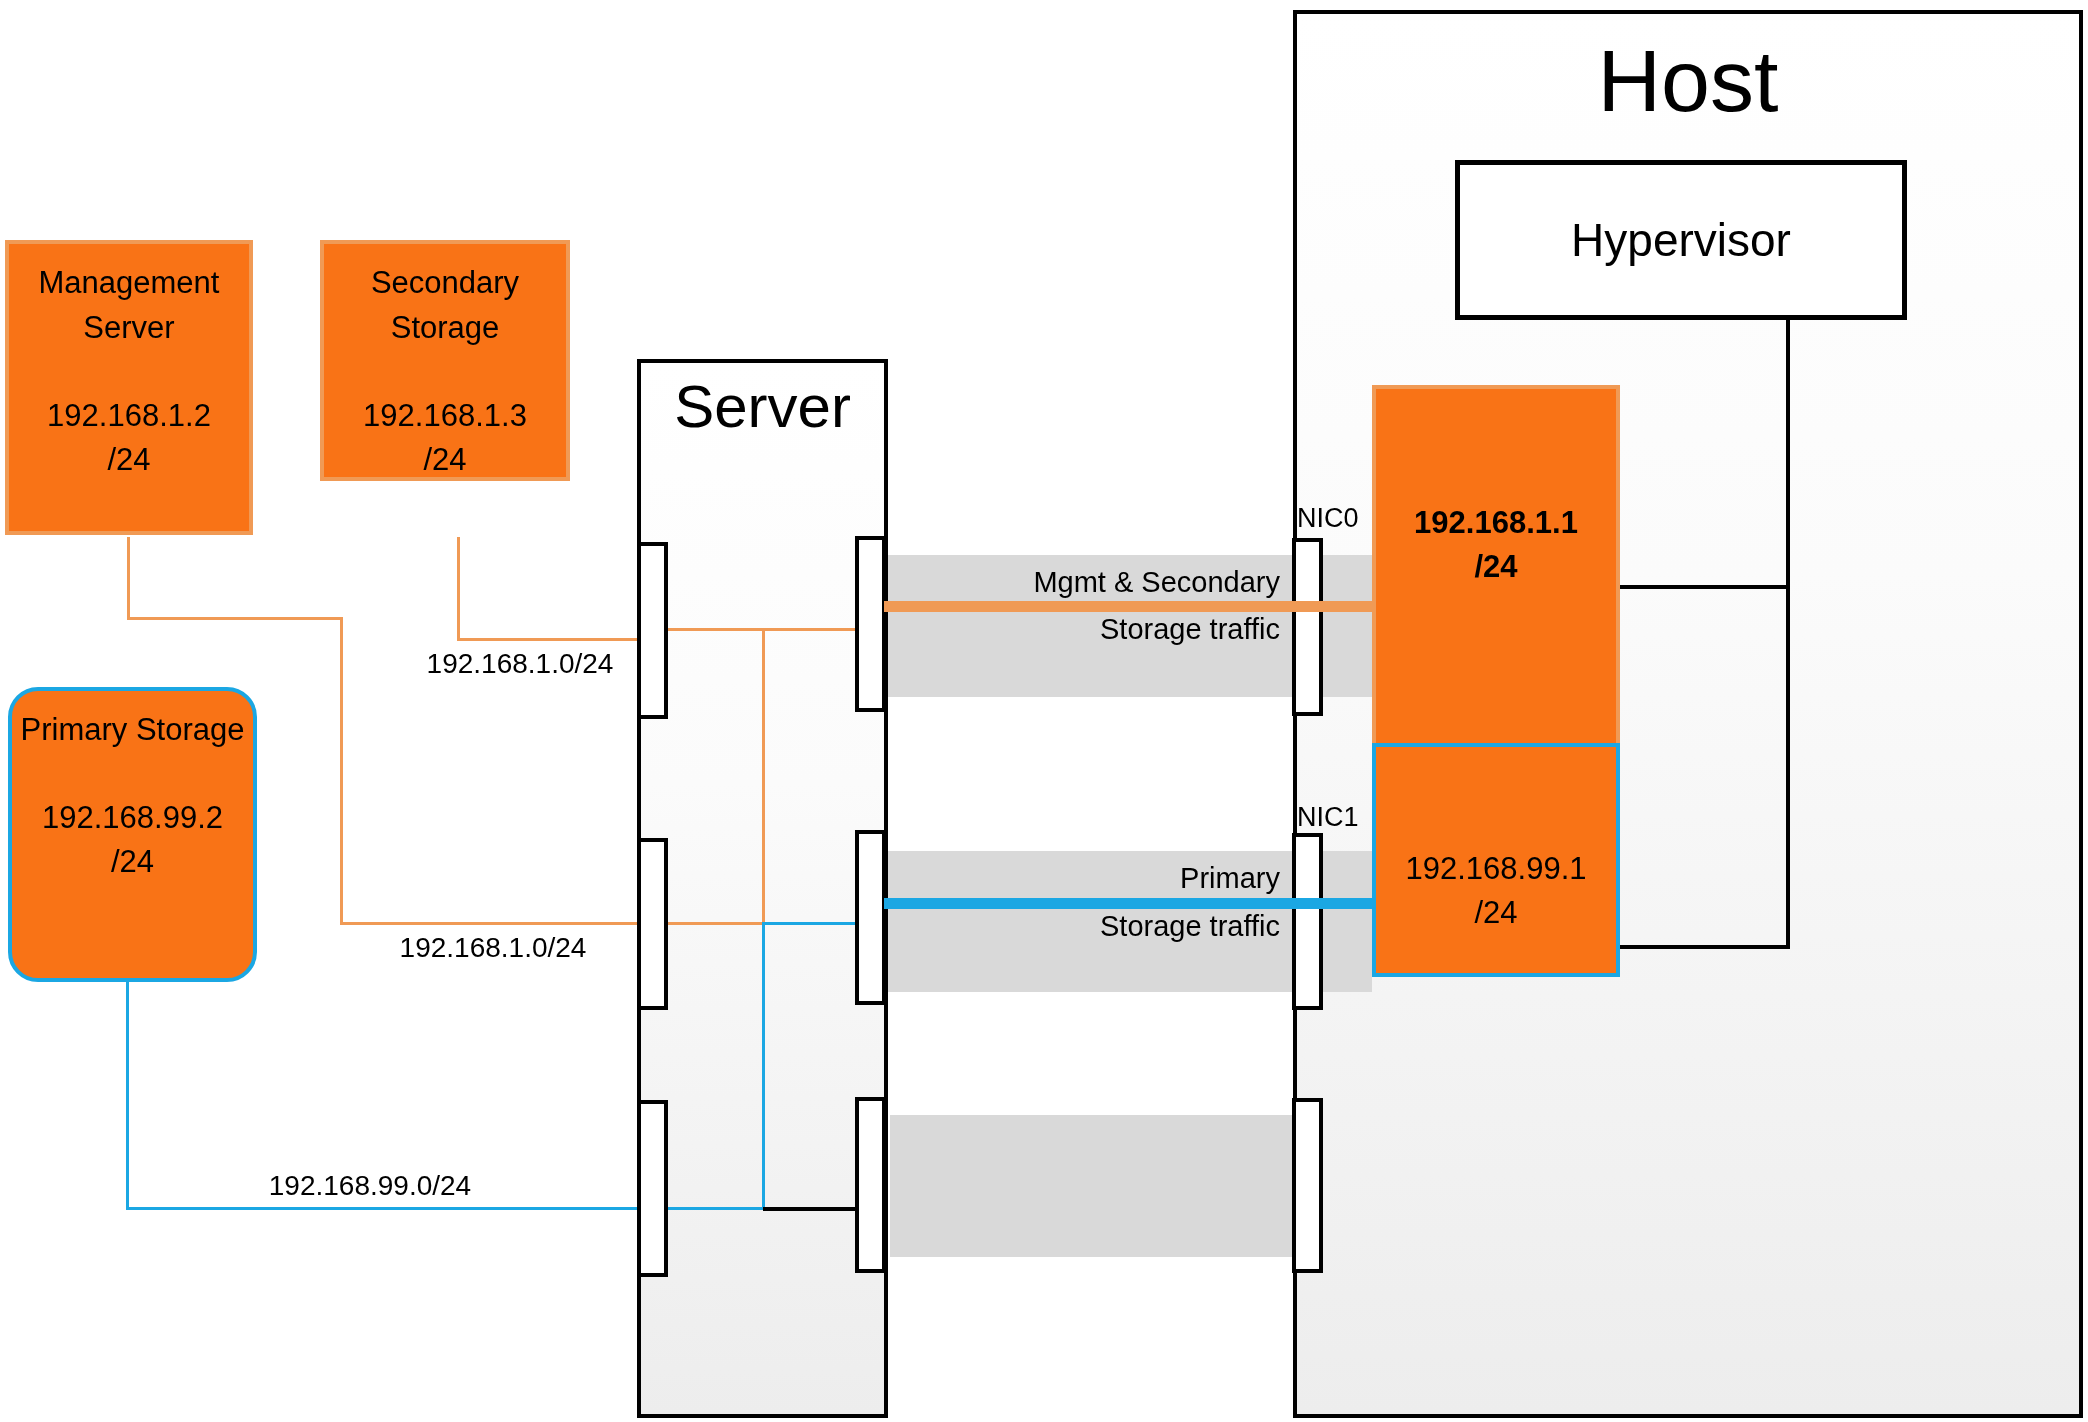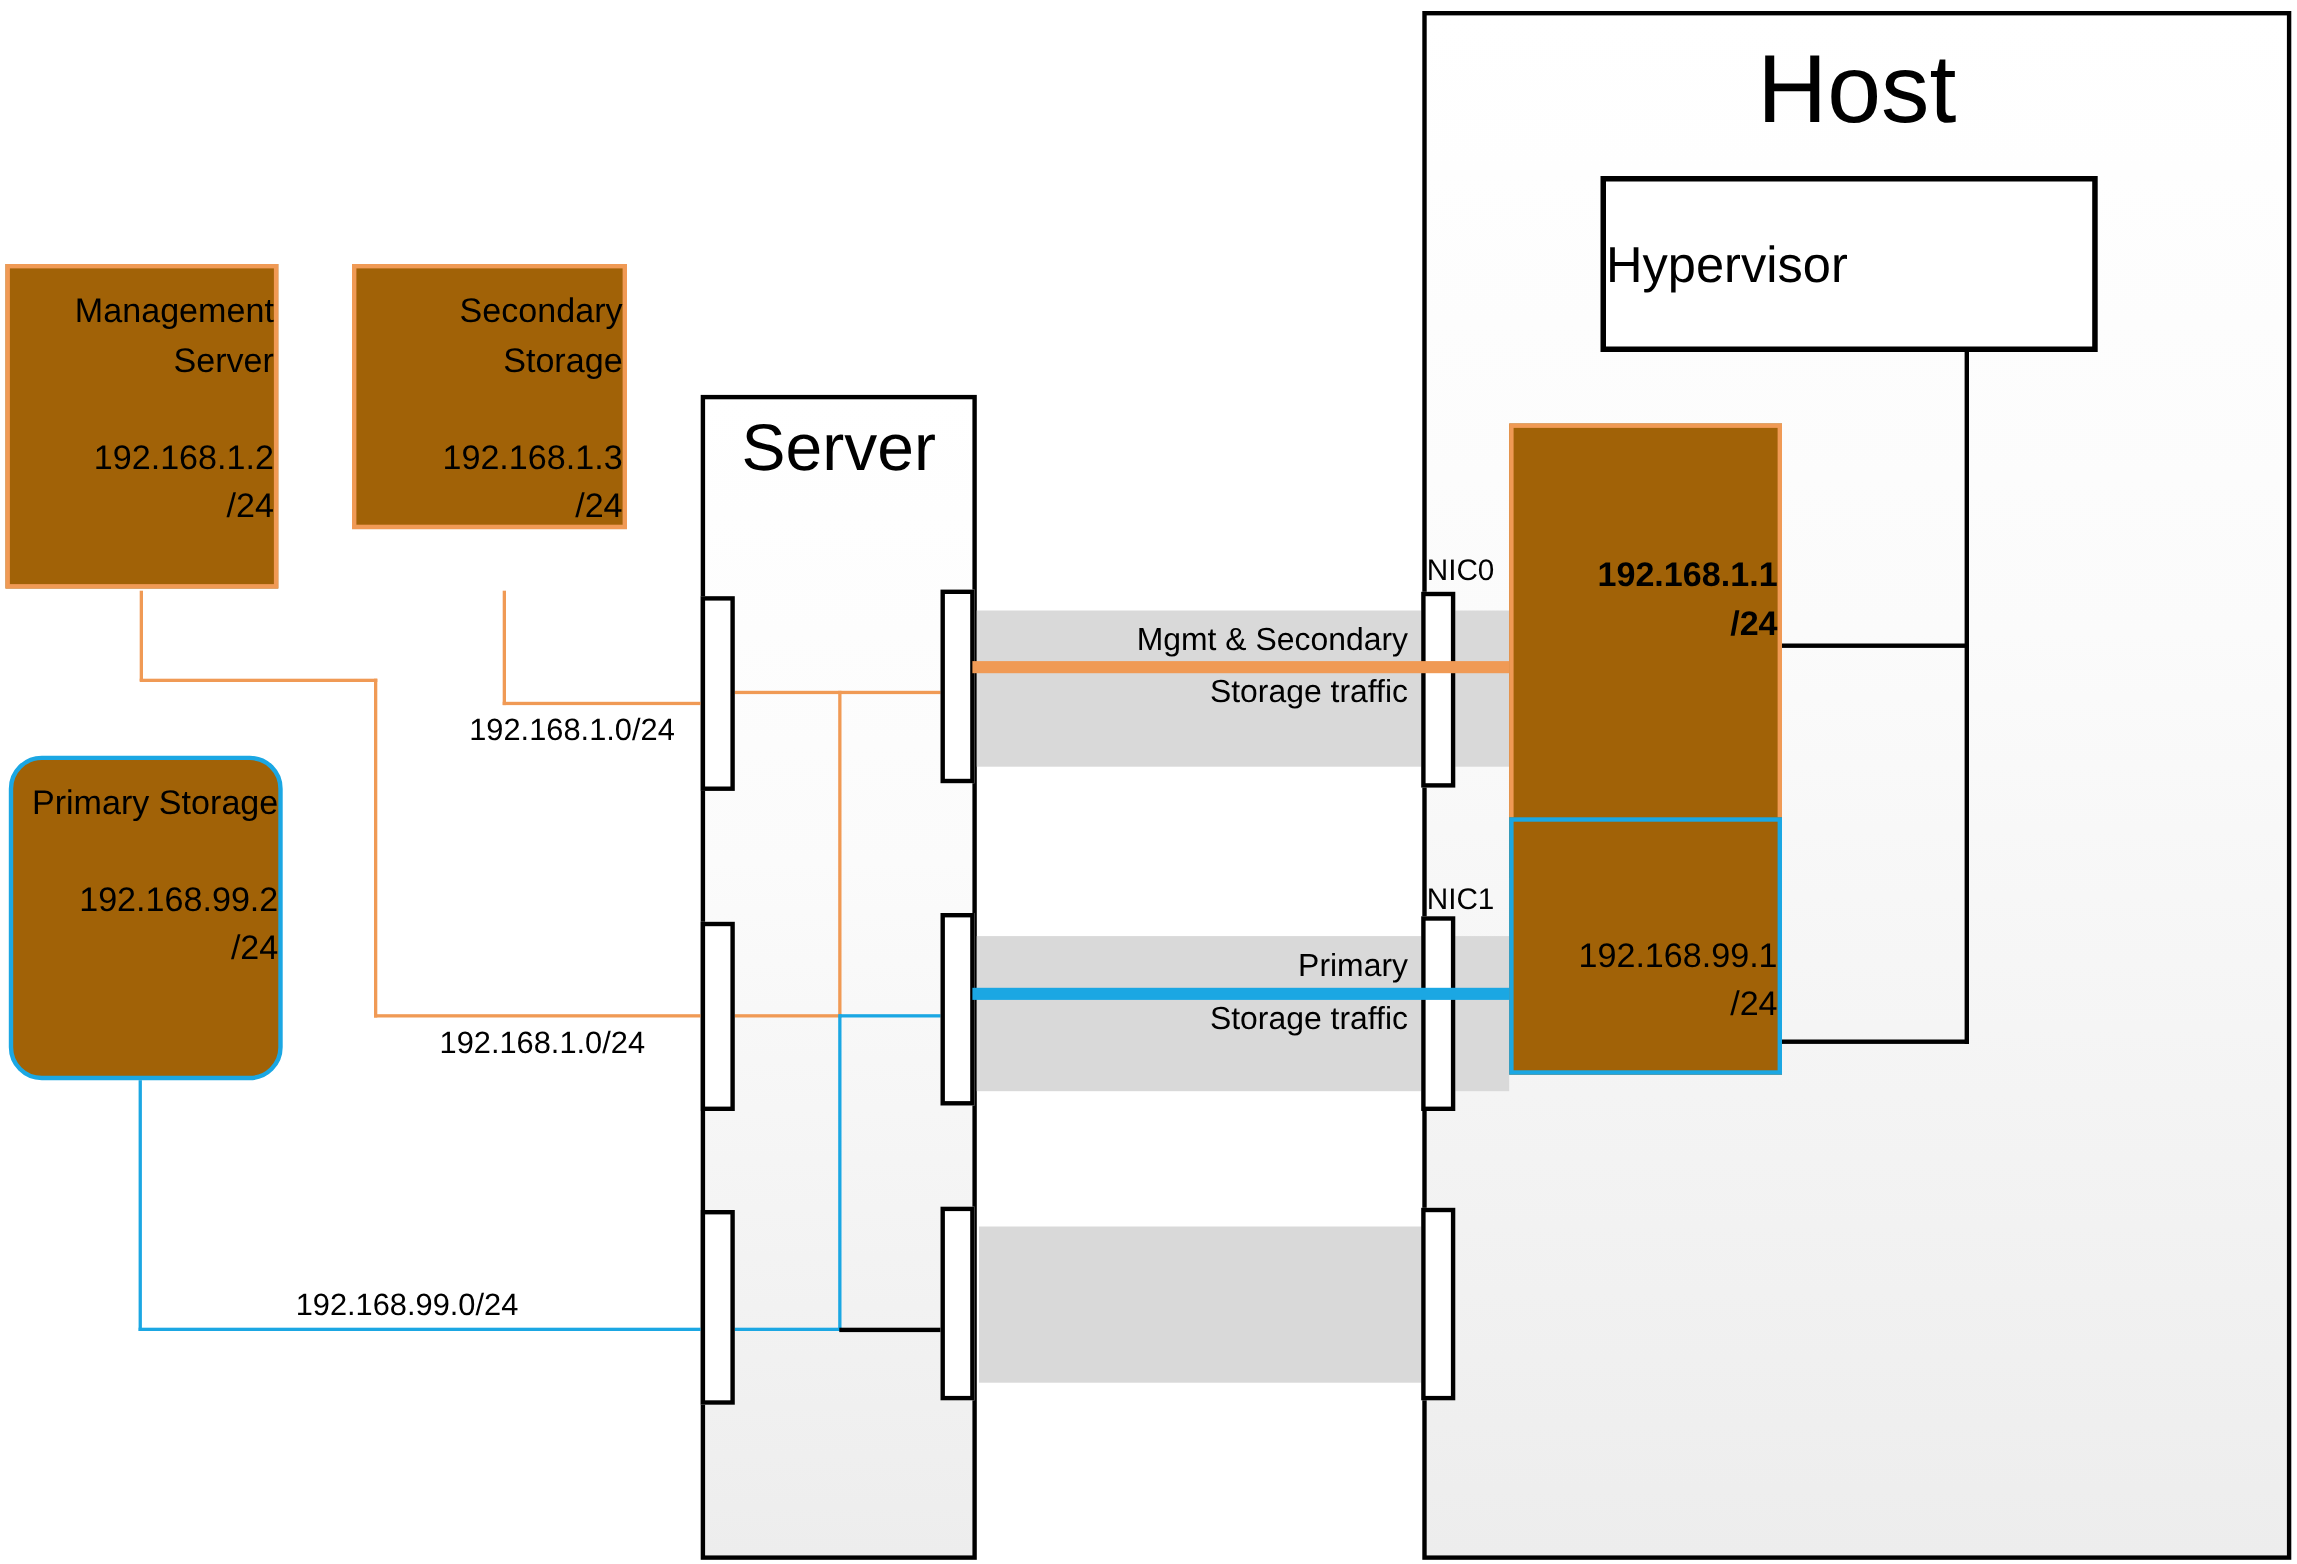--- a/index.html
+++ b/index.html
@@ -2,41 +2,41 @@
 <html><head>
 <meta charset="utf-8">
 <style>
   html,body{margin:0;padding:0;background:#fff;}
   #stage{position:relative;width:2088px;height:1422px;background:#ffffff;
          font-family:"Liberation Sans",sans-serif;color:#000;overflow:hidden;}
   .abs{position:absolute;box-sizing:border-box;}
   
   .bigbox{border:4px solid #000;background:linear-gradient(180deg,#ffffff 0%,#fbfbfb 40%,#ededed 100%);}
   .whitebox{border:5px solid #000;background:#ffffff;}
-  .nodebox{background:#a16207;z-index:3;text-align:right;}
+  .nodebox{background:#f97316;z-index:3;text-align:center;}
   .nodebox.orange{border:4px solid #F09A55;}
   .nodebox.blue{border:4px solid #1BA7E3;}
   .node-title{font-size:31px;line-height:45px;padding-top:16px;}
   .node-ip{font-size:31px;line-height:44px;margin-top:44px;}
   .nic-ip{font-size:31px;line-height:44px;}
   
   .band{background:#D9D9D9;z-index:2;}
   
   .port{border:4px solid #000;background:#ffffff;z-index:4;}
   
   .ln{z-index:2;}
   .ln-o{background:#F09A55;}
   .ln-b{background:#1BA7E3;}
   .ln-k{background:#000000;}
   
   .stripe{z-index:5;}
   
   .title-host{font-size:88px;text-align:center;z-index:6;}
   .title-switch{font-size:60px;text-align:center;z-index:6;}
-  .title-hyp{display:flex;align-items:center;justify-content:flex-start;font-size:46px;}
+  .title-hyp{display:flex;align-items:center;justify-content:center;font-size:46px;}
   .netlbl{font-size:28px;text-align:center;z-index:6;white-space:nowrap;}
   .trafficlbl{font-size:29px;text-align:right;z-index:6;white-space:nowrap;}
   .niclbl{font-size:27px;z-index:6;white-space:nowrap;}
 </style>
 </head>
 <body>
 
 <div id="stage">
 
   <div class="abs bigbox" style="left:1293px;top:10px;width:790px;height:1408px;z-index:1;"></div>

